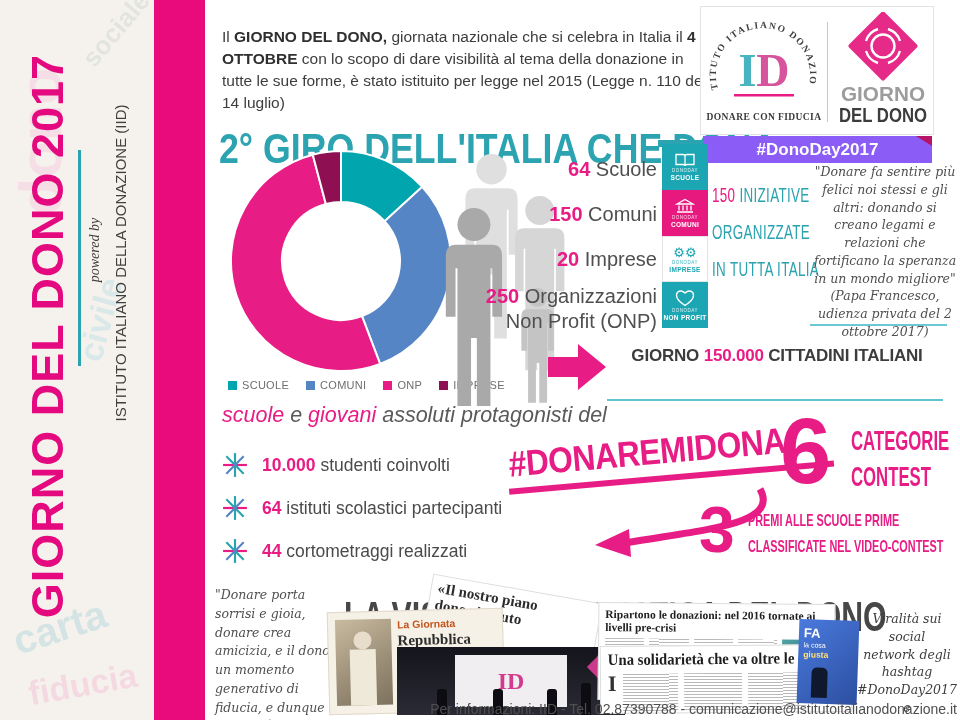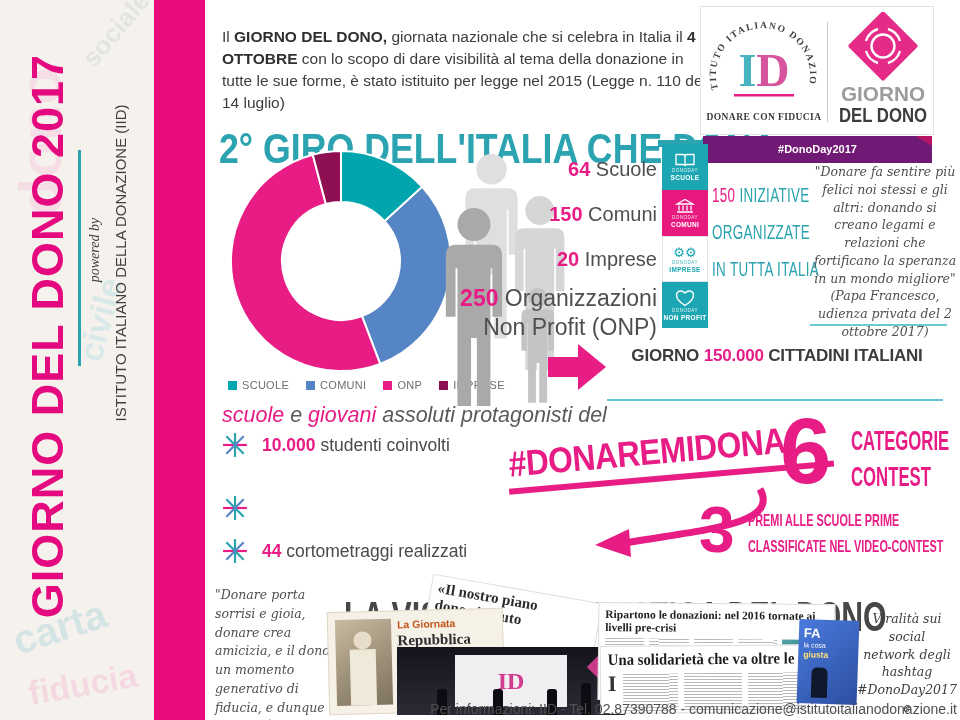--- a/index.html
+++ b/index.html
@@ -31,39 +31,39 @@
   .intro b{font-weight:700;color:#2f2f2f;}
   .main-title{left:219px;top:97px;font-size:42px;color:#2ba3b0;white-space:nowrap;
               transform:scaleX(.85);transform-origin:left top;letter-spacing:0;}
   .title-dash{left:658px;top:140px;width:44px;height:7px;background:#2ba3b0;}
 
   
   .logo-card{left:700px;top:6px;width:232px;height:127px;background:#fff;border:1px solid #e3e3e3;}
   .logo-divider{left:827px;top:22px;width:1px;height:100px;background:#c9c9c9;}
   .iid-tagline{left:703px;top:112px;width:122px;text-align:center;font-family:"Liberation Serif",serif;
                font-weight:700;font-size:9.5px;letter-spacing:.4px;color:#3a3a3a;white-space:nowrap;}
-  .ribbon{left:703px;top:136px;width:229px;height:27px;background:#701a75;color:#fff;
-          text-align:center;line-height:27px;font-size:11px;font-weight:700;}
+  .ribbon{left:703px;top:136px;width:229px;height:27px;background:#8b5cf6;color:#fff;
+          text-align:center;line-height:27px;font-size:17px;font-weight:700;}
   .ribbon-fold{left:916px;top:136px;width:0;height:0;border-left:16px solid transparent;
                border-top:10px solid #b81465;}
 
   
   .donut{left:228px;top:148px;}
   .legend{left:228px;top:379px;display:flex;gap:17px;}
   .legend-item{display:flex;align-items:center;gap:5px;}
   .legend-swatch{width:9px;height:9px;display:inline-block;}
   .legend-label{font-size:11px;color:#6e6e6e;letter-spacing:.3px;}
 
   
   .people{left:438px;top:150px;}
 
   
   .stat-row{position:absolute;left:430px;width:227px;text-align:right;font-size:20px;color:#4f4f4f;}
   .stat-row .num{color:#e81c85;font-weight:700;}
-  .stat-row.small{font-size:23px;line-height:1.25;}
+  .stat-row.small{font-size:20px;line-height:1.25;}
 
   
   .badge{position:absolute;left:662px;width:46px;height:46px;display:flex;flex-direction:column;
          align-items:center;justify-content:center;gap:1px;box-sizing:border-box;}
   .badge.teal{background:#1ca6b3;color:#fff;}
   .badge.magenta{background:#e7197f;color:#fff;}
   .badge.white{background:#fff;border:1px solid #e4e4e4;color:#1ca6b3;}
   .badge .b1{font-size:4.5px;letter-spacing:.5px;opacity:.85;}
   .badge .b2{font-size:6.5px;font-weight:700;letter-spacing:.3px;white-space:nowrap;}
   .badge svg{display:block;}
@@ -302,40 +302,41 @@
   </svg>
   <div class="abs reach">
     <span>GIORNO </span><span class="num">150.000</span><span> CITTADINI ITALIANI</span><br>
   </div>
   <div class="abs teal-line2"></div>
 
   <div class="abs protagonists">
     <span class="mag">scuole</span><span> e </span><span class="mag">giovani</span><span> assoluti protagonisti del</span><br>
   </div>
 
-  <div class="c-row" style="top:432px;">
+  <div class="c-row" style="top:452px;">
     <svg width="26" height="26" viewBox="0 0 24 24">
         <g stroke-width="2">
           <line x1="1" y1="12" x2="23" y2="12" stroke="#e81c85"></line>
           <line x1="12" y1="1" x2="12" y2="23" stroke="#2aa3af"></line>
           <line x1="4" y1="4" x2="20" y2="20" stroke="#2aa3af"></line>
           <line x1="20" y1="4" x2="4" y2="20" stroke="#5585c5"></line>
         </g>
       </svg>
     <span class="txt"><span class="num">10.000</span><span> studenti coinvolti</span></span>
   </div>
   <div class="c-row" style="top:495px;">
     <svg width="26" height="26" viewBox="0 0 24 24">
         <g stroke-width="2">
           <line x1="1" y1="12" x2="23" y2="12" stroke="#e81c85"></line>
           <line x1="12" y1="1" x2="12" y2="23" stroke="#2aa3af"></line>
           <line x1="4" y1="4" x2="20" y2="20" stroke="#2aa3af"></line>
           <line x1="20" y1="4" x2="4" y2="20" stroke="#5585c5"></line>
         </g>
       </svg>
+    <span class="txt"><span class="num">64</span><span> istituti scolastici partecipanti</span></span>
   </div>
   <div class="c-row" style="top:538px;">
     <svg width="26" height="26" viewBox="0 0 24 24">
         <g stroke-width="2">
           <line x1="1" y1="12" x2="23" y2="12" stroke="#e81c85"></line>
           <line x1="12" y1="1" x2="12" y2="23" stroke="#2aa3af"></line>
           <line x1="4" y1="4" x2="20" y2="20" stroke="#2aa3af"></line>
           <line x1="20" y1="4" x2="4" y2="20" stroke="#5585c5"></line>
         </g>
       </svg>

